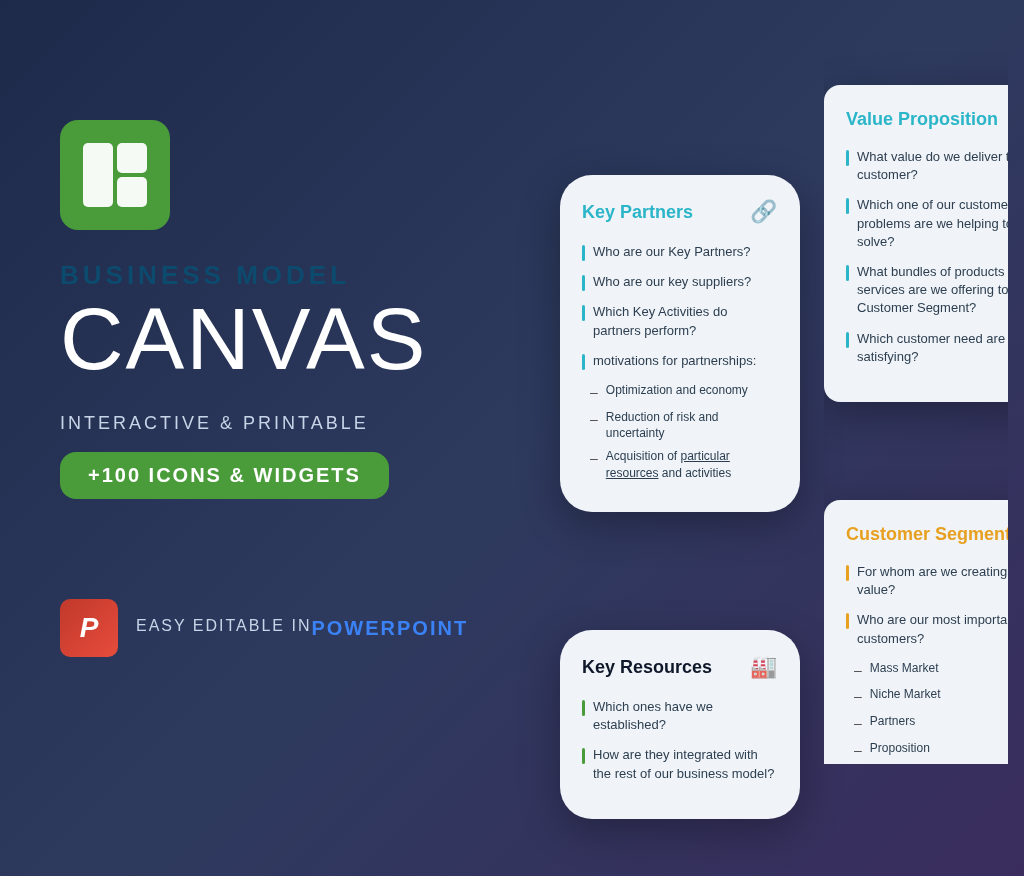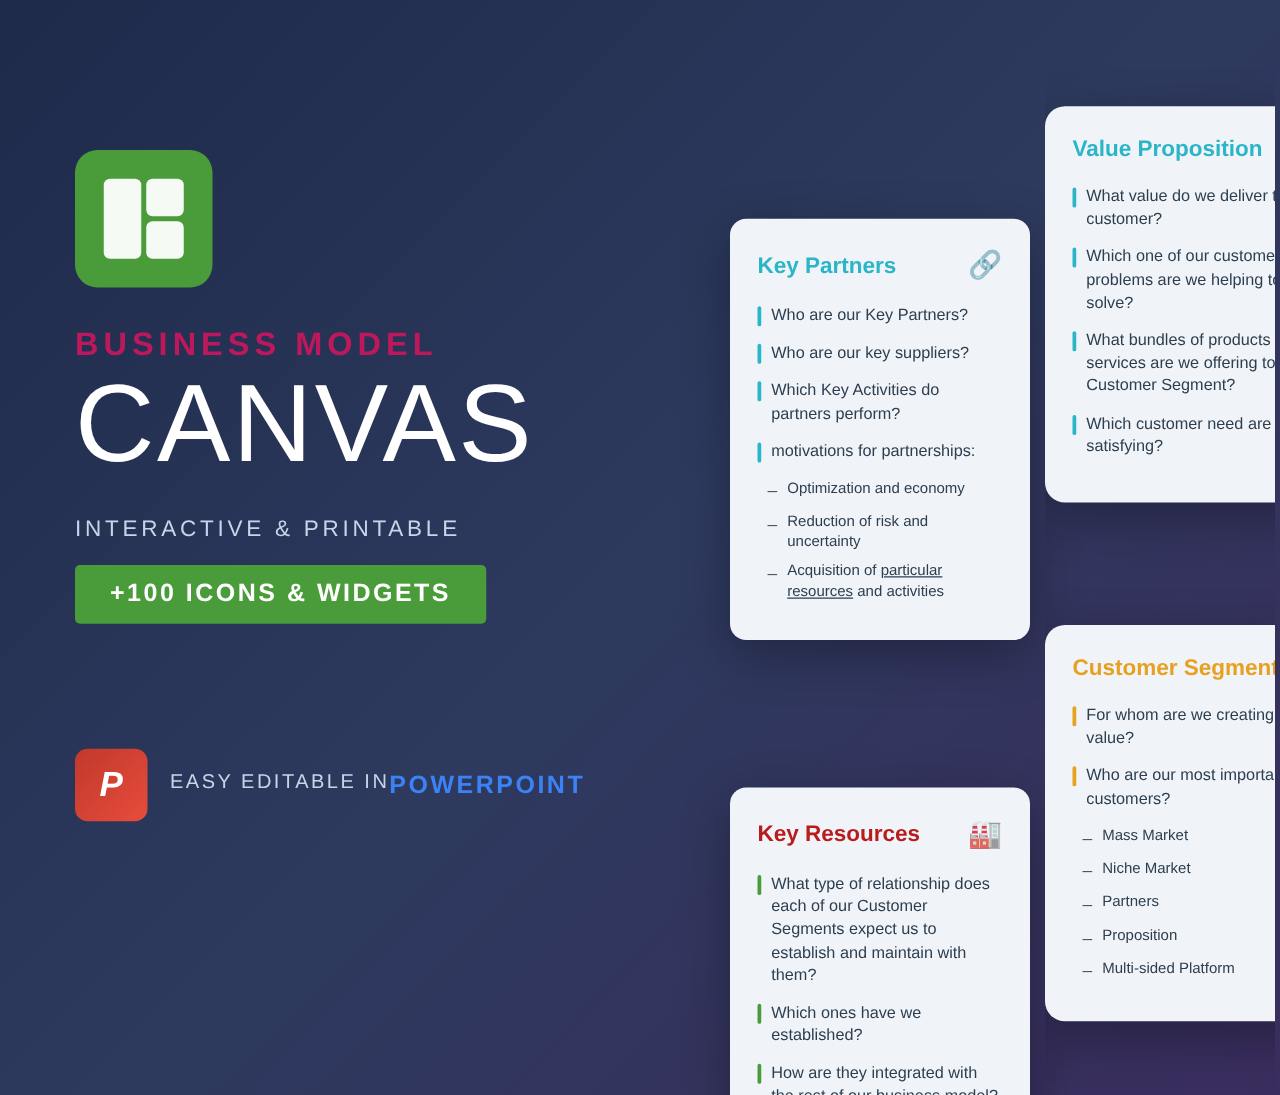--- a/index.html
+++ b/index.html
@@ -32,21 +32,21 @@
     }
 
     .logo-icon {
       width: 72px;
       height: 72px;
     }
 
     .title-business {
       font-size: 26px;
       font-weight: 600;
-      color: #be185d;
+      color: #0c4a6e;
       letter-spacing: 4px;
       text-transform: uppercase;
       margin-bottom: 4px;
     }
 
     .title-canvas {
       font-size: 88px;
       font-weight: 400;
       color: #ffffff;
       letter-spacing: 2px;
@@ -65,21 +65,21 @@
     }
 
     .badge {
       display: inline-block;
       background: #4a9c3a;
       color: #ffffff;
       font-size: 20px;
       font-weight: 700;
       letter-spacing: 2px;
       padding: 12px 28px;
-      border-radius: 4px;
+      border-radius: 16px;
       text-transform: uppercase;
       margin-bottom: 60px;
     }
 
     .powerpoint-section {
       display: flex;
       align-items: center;
       gap: 18px;
       margin-top: 40px;
     }
@@ -116,24 +116,23 @@
       font-weight: 700;
       color: #3b82f6;
       letter-spacing: 2px;
       text-transform: uppercase;
     }
 
     
     .card {
       position: absolute;
       background: #f0f4f8;
-      border-radius: 13px;
+      border-radius: 32px;
       padding: 24px 22px;
       box-shadow: 0 12px 40px rgba(0,0,0,0.3);
-      margin-left: 24px;
     }
 
     .card-title {
       font-size: 18px;
       font-weight: 700;
       margin-bottom: 18px;
       display: flex;
       align-items: center;
       justify-content: space-between;
     }
@@ -183,39 +182,39 @@
     }
 
     
     .card-resources {
       left: 560px;
       top: 630px;
       width: 240px;
     }
 
     .teal-title { color: #2bb5c8; }
-    .green-title { color: #b91c1c; }
+    .green-title { color: #0f172a; }
     .orange-title { color: #e8a020; }
 
     .teal-bar { background: #2bb5c8; }
     .green-bar { background: #4a9c3a; }
     .orange-bar { background: #e8a020; }
 
     .card-icon {
       font-size: 22px;
       opacity: 0.8;
     }
 
     
     .right-cards-clip {
       position: absolute;
-      right: 4px;
+      right: 16px;
       top: 0;
       width: 184px;
-      height: 876px;
+      height: 764px;
       overflow: hidden;
     }
 
     .inner-right {
       position: relative;
       width: 240px;
     }
   </style>
 </head>
 <body>
@@ -280,24 +279,20 @@
 </div>
 
 <div class="card card-resources">
   <div class="card-title green-title">
     <span>Key Resources</span>
     <span class="card-icon">🏭</span>
   </div>
 
   <div class="card-item">
     <div class="card-item-bar green-bar"></div>
-    <span>What type of relationship does each of our Customer Segments expect us to establish and maintain with them?</span>
-  </div>
-  <div class="card-item">
-    <div class="card-item-bar green-bar"></div>
     <span>Which ones have we established?</span>
   </div>
   <div class="card-item">
     <div class="card-item-bar green-bar"></div>
     <span>How are they integrated with the rest of our business model?</span>
   </div>
 
 </div>
 
 <div class="right-cards-clip">

